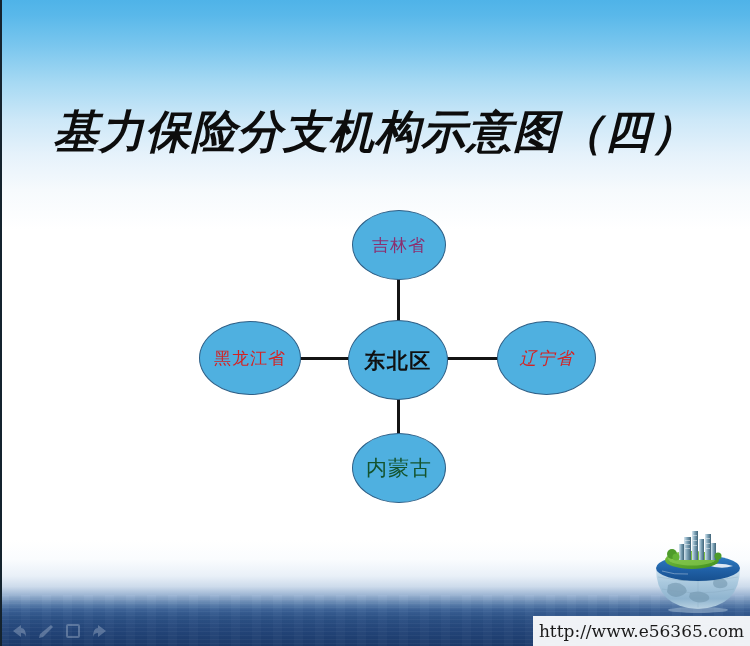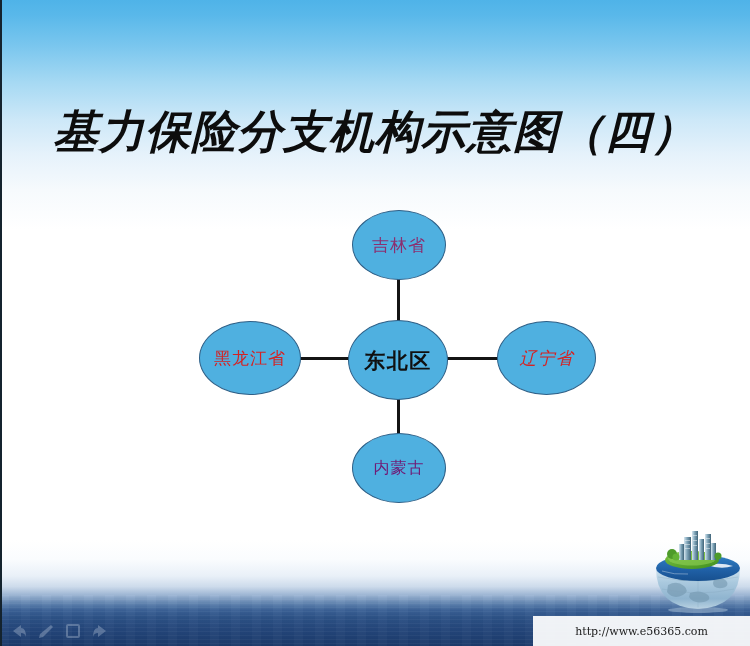--- a/index.html
+++ b/index.html
@@ -144,21 +144,21 @@
   }
   .node-top {
     left: 352px; top: 210px;
     width: 94px; height: 70px;
   }
   .node-top .node-label { color: #8b2f70; }
   .node-bottom {
     left: 352px; top: 433px;
     width: 94px; height: 70px;
   }
-  .node-bottom .node-label { color: #701a75; font-size: 16px; }
+  .node-bottom .node-label { color: #14532d; font-size: 21px; }
   .node-left {
     left: 199px; top: 321px;
     width: 102px; height: 74px;
   }
   .node-left .node-label { color: #d52222; }
   .node-right {
     left: 497px; top: 321px;
     width: 99px; height: 74px; font-style: italic;
   }
   .node-right .node-label { color: #d52222; }
@@ -187,21 +187,21 @@
     left: 533px; top: 616px;
     width: 217px; height: 30px;
     background: rgba(255,255,255,0.93);
     display: flex;
     align-items: center;
     justify-content: center;
     z-index: 6;
   }
   .watermark-text {
     font-family: "DejaVu Serif", "Liberation Serif", serif;
-    font-size: 11px;
+    font-size: 17px;
     color: #1a1a1a;
     letter-spacing: 0px;
     white-space: nowrap;
   }
 
   
   .navbar {
     position: absolute;
     left: 10px; top: 620px;
     width: 110px; height: 22px;

